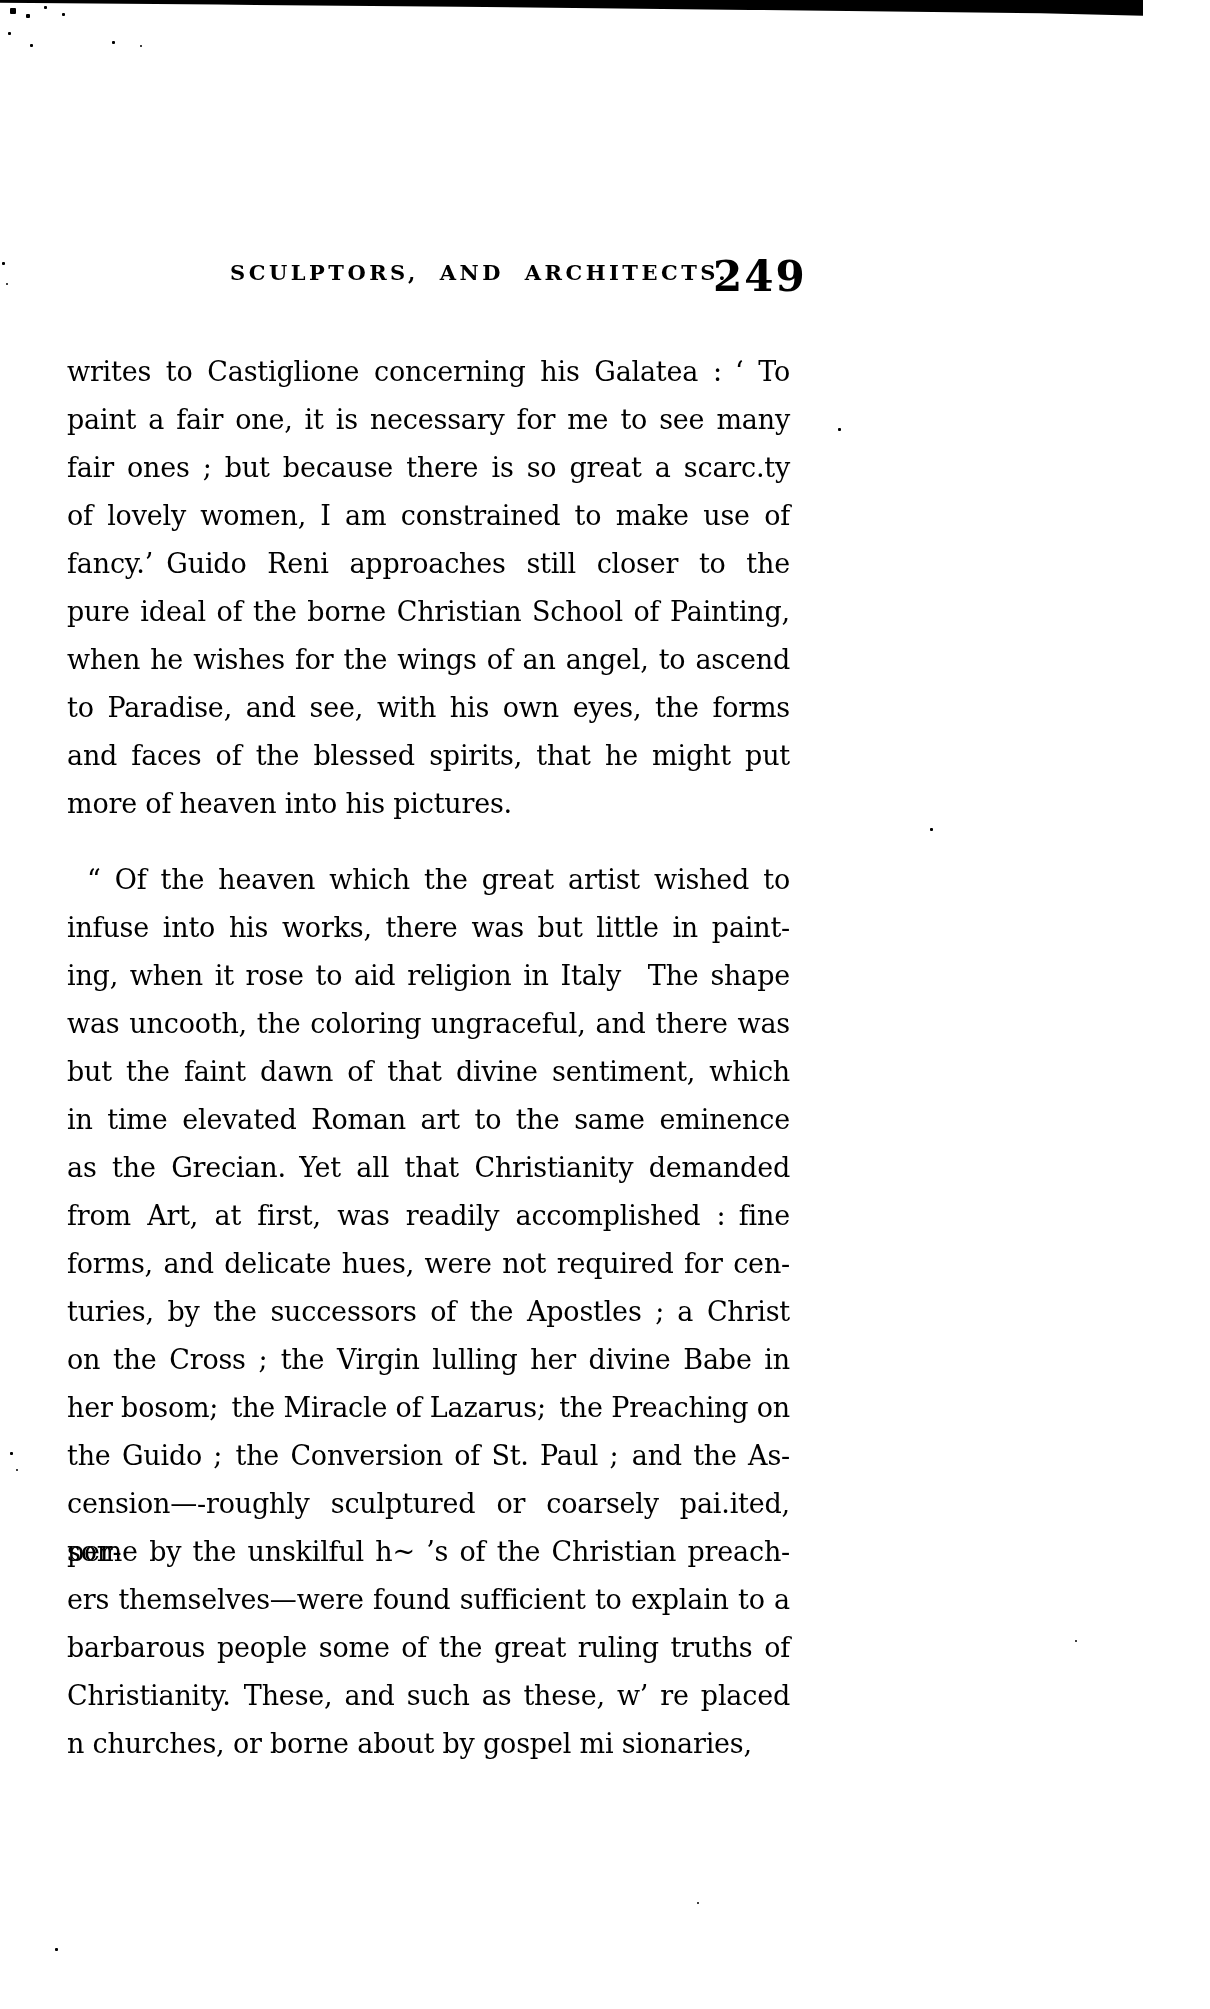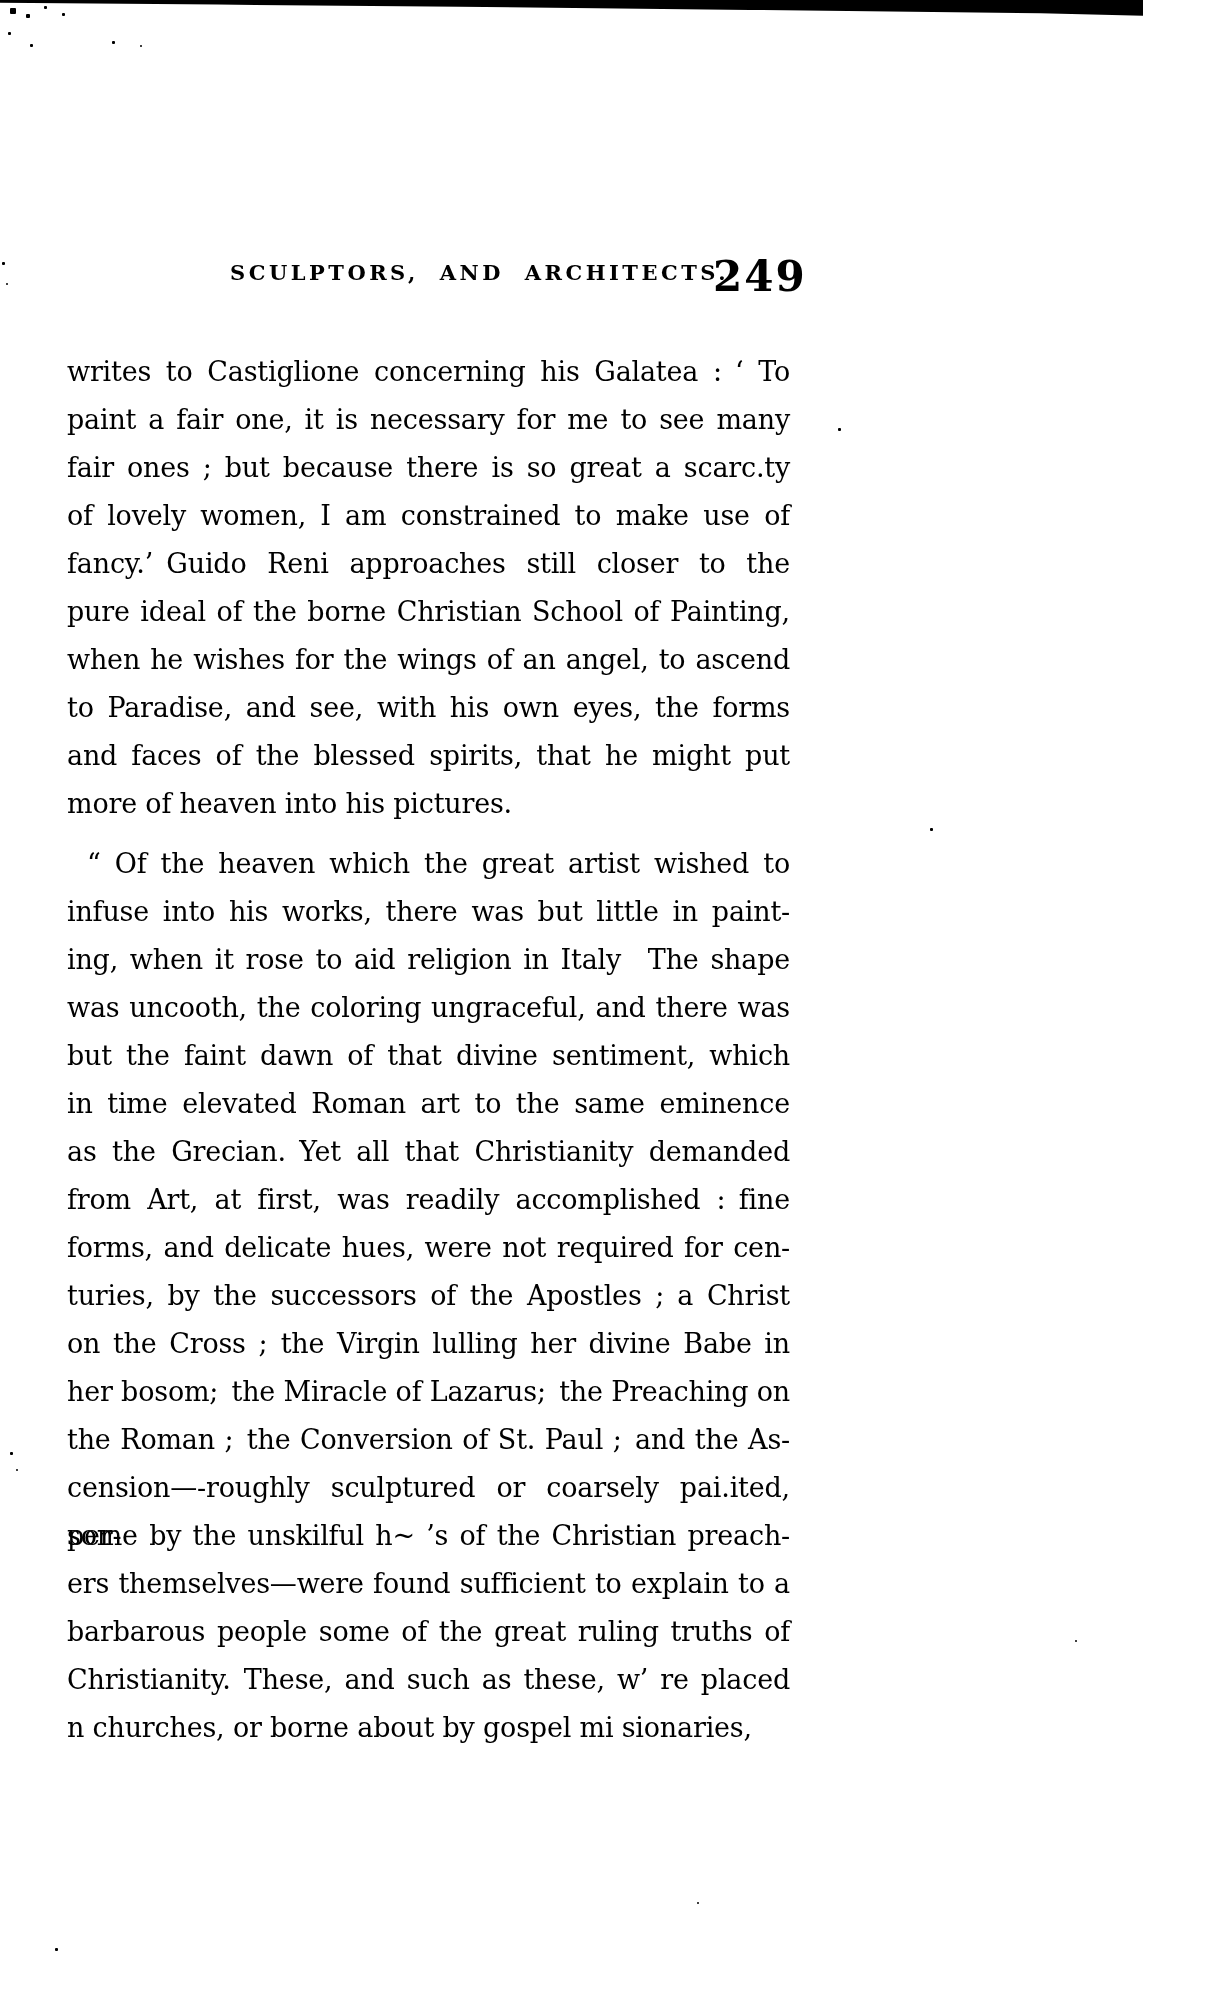--- a/index.html
+++ b/index.html
@@ -30,21 +30,21 @@
   }
   .page-number {
     position:absolute; left:645px; top:0;
     font-size:42px; font-weight:bold; letter-spacing:2px;
   }
 
   .body-text {
     position:absolute; top:348px; left:67px; width:723px;
     font-size:27px; line-height:48px; letter-spacing:-0.2px;
   }
-  .paragraph + .paragraph { margin-top:12px; }
+  .paragraph + .paragraph { margin-top:28px; }
   .line {
     text-align:justify;
     text-align-last:justify;
     height:48px; overflow:visible;
   }
   .line.para-end { text-align-last:left; }
   .paragraph + .paragraph .line:first-child { text-indent:20px; }
 </style>
 </head>
 <body>
@@ -77,21 +77,21 @@
         <div class="line">ing, when it rose to aid religion in Italy The shape</div>
         <div class="line">was uncooth, the coloring ungraceful, and there was</div>
         <div class="line">but the faint dawn of that divine sentiment, which</div>
         <div class="line">in time elevated Roman art to the same eminence</div>
         <div class="line">as the Grecian. Yet all that Christianity demanded</div>
         <div class="line">from Art, at first, was readily accomplished : fine</div>
         <div class="line">forms, and delicate hues, were not required for cen-</div>
         <div class="line">turies, by the successors of the Apostles ; a Christ</div>
         <div class="line">on the Cross ; the Virgin lulling her divine Babe in</div>
         <div class="line">her bosom; the Miracle of Lazarus; the Preaching on</div>
-        <div class="line">the Roman ; the Conversion of St. Paul ; and the As-</div>
+        <div class="line">the Guido ; the Conversion of St. Paul ; and the As-</div>
         <div class="line">cension—-roughly sculptured or coarsely pai.ited, per-</div>
         <div class="line">some by the unskilful h~ ’s of the Christian preach-</div>
         <div class="line">ers themselves—were found sufficient to explain to a</div>
         <div class="line">barbarous people some of the great ruling truths of</div>
         <div class="line">Christianity. These, and such as these, w’ re placed</div>
         <div class="line para-end">n churches, or borne about by gospel mi sionaries,</div>
       </div>
     </div>
 
 <div class="speck" style="left: 10px; top: 8px; width: 6px; height: 6px;"></div>

